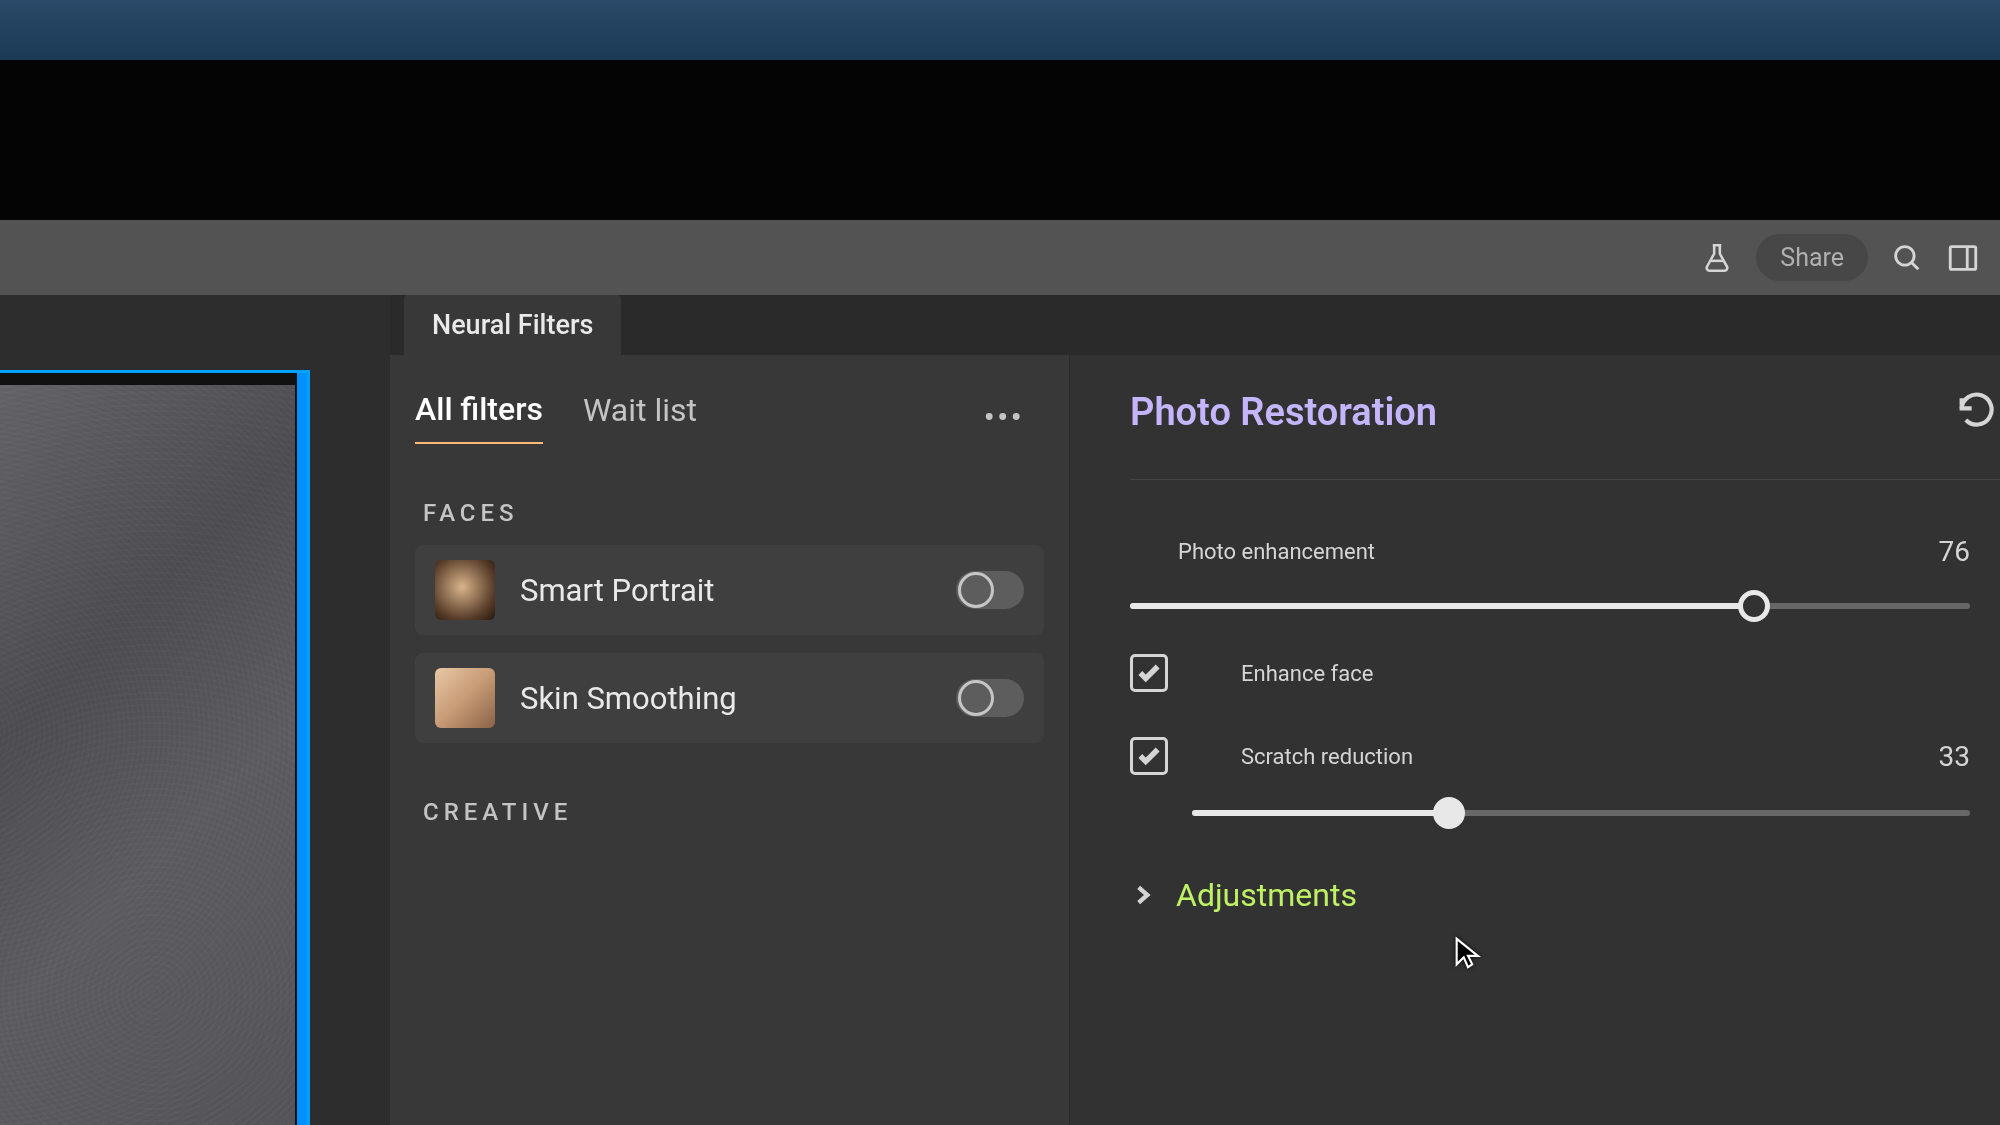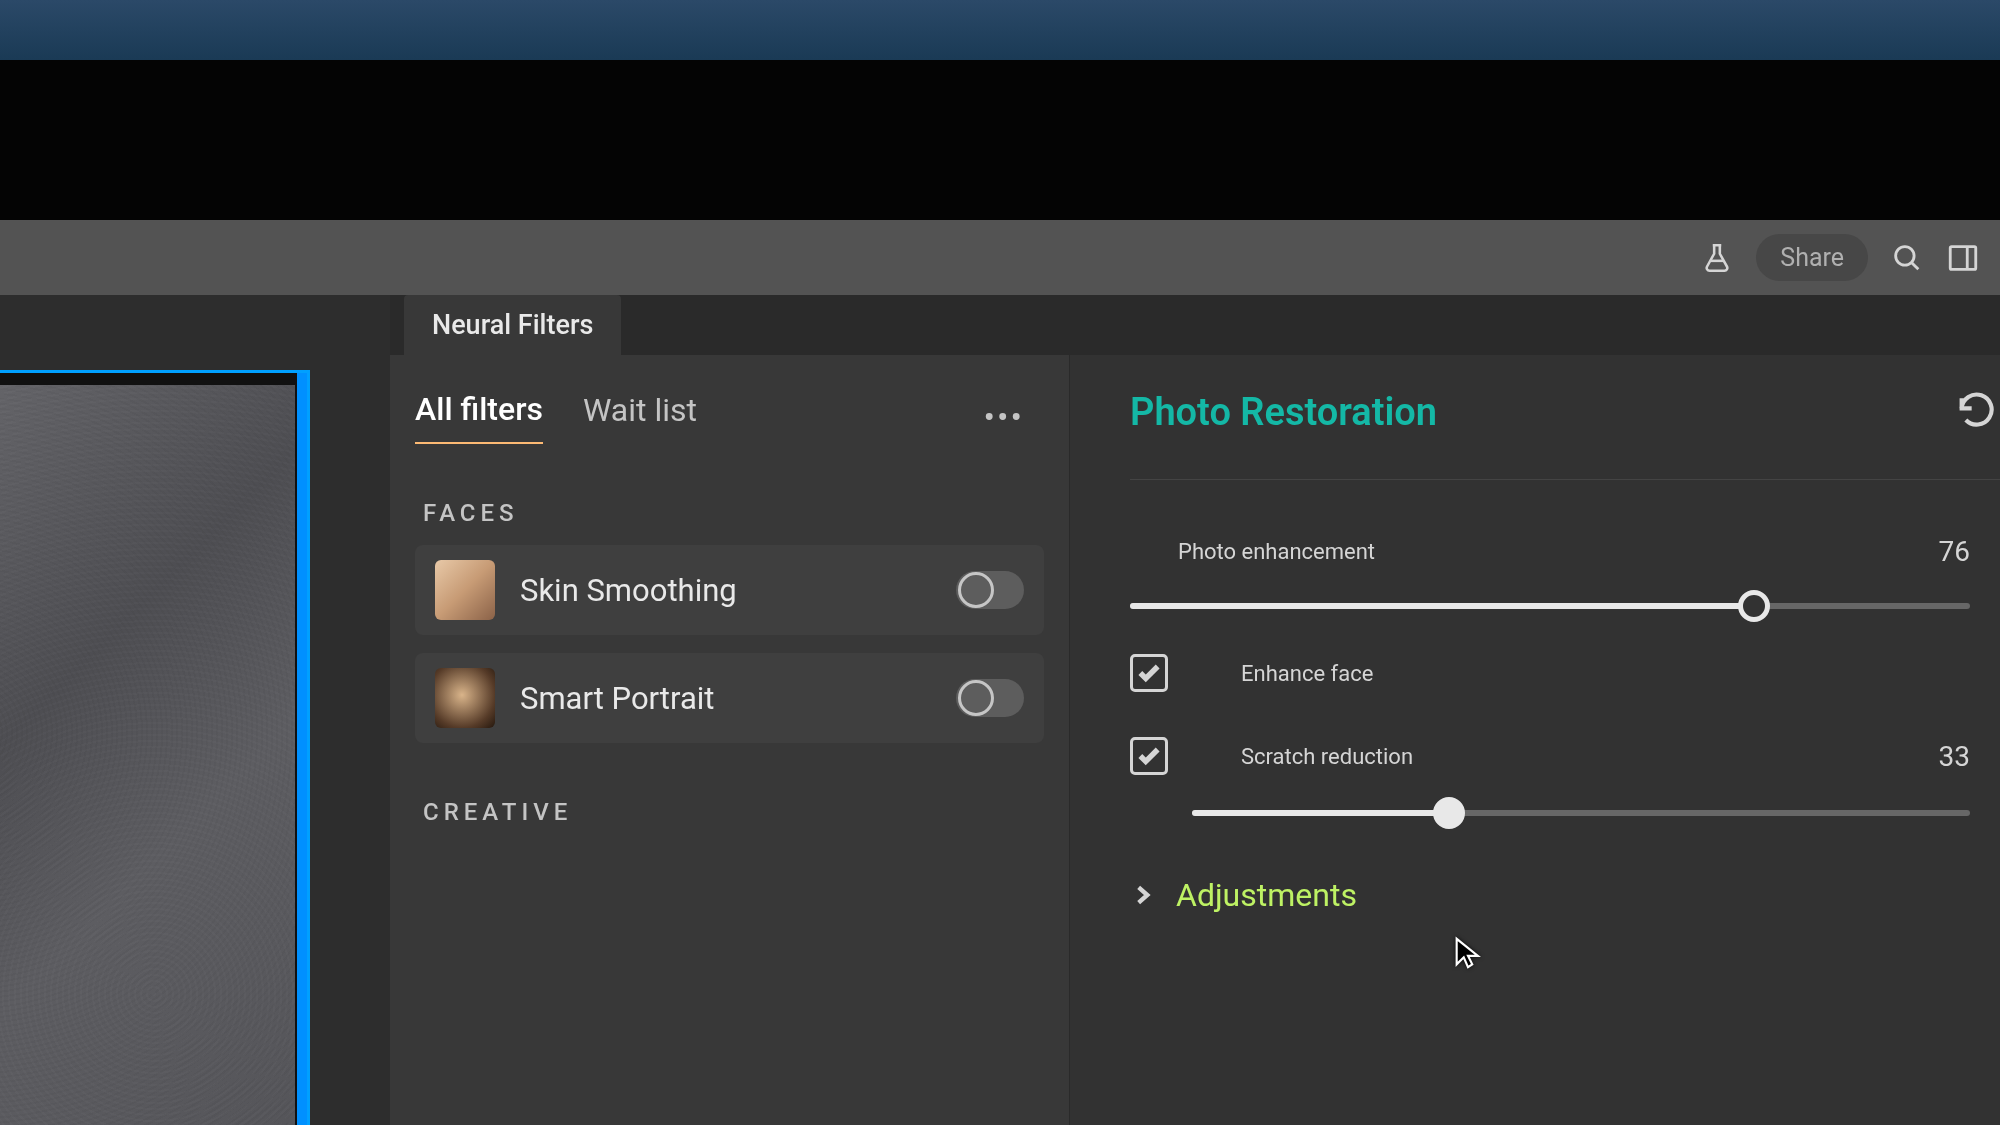--- a/index.html
+++ b/index.html
@@ -176,21 +176,21 @@
   }
   .settings-header {
     display:flex;
     align-items:center;
     justify-content:space-between;
     padding-bottom: 45px;
     border-bottom: 1px solid #444;
     padding-right: 0px;
   }
   .settings-title {
-    color:#14b8a6;
+    color:#c4b5fd;
     font-size: 38px;
     font-weight:600;
   }
   .undo-icon { color:#d5d5d5; padding-right: 5px; }
   .undo-icon svg { width:40px; height:40px; }
 
   .ctrl { margin-top: 55px; padding-right: 30px; }
   .ctrl-header { display:flex; justify-content:space-between; align-items:center; }
   .ctrl-label { color:#d5d5d5; font-size:22px; font-weight:400;margin-left:48px; }
   .ctrl-value { color:#d5d5d5; font-size:28px; font-weight:400; }
@@ -306,28 +306,28 @@
       <div class="filter-list">
         <div class="list-tabs">
           <div class="list-tab active">All filters</div>
           <div class="list-tab">Wait list</div>
           <div class="more-dots">•••</div>
         </div>
 
         <div class="group-label">FACES</div>
 
         <div class="filter-row">
+          <div class="thumb t2"></div>
+          <div class="filter-name">Smart Portrait</div>
+          <div class="toggle"></div>
+        </div>
+
+        <div class="filter-row">
           <div class="thumb t1"></div>
           <div class="filter-name">Skin Smoothing</div>
-          <div class="toggle"></div>
-        </div>
-
-        <div class="filter-row">
-          <div class="thumb t2"></div>
-          <div class="filter-name">Smart Portrait</div>
           <div class="toggle"></div>
         </div>
 
 
         <div class="group-label">CREATIVE</div>
       </div>
 
       <div class="settings">
         <div class="settings-header">
           <div class="settings-title">Photo Restoration</div>

